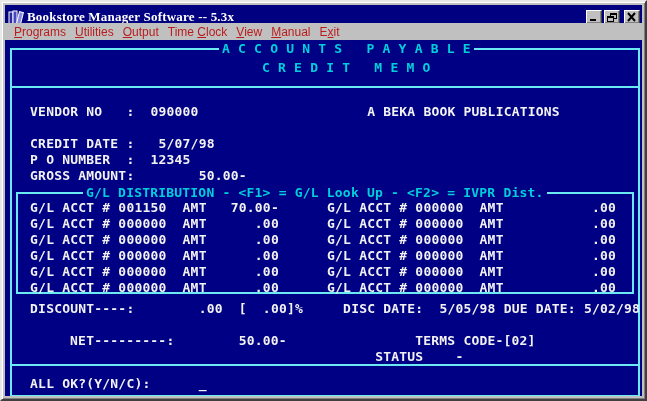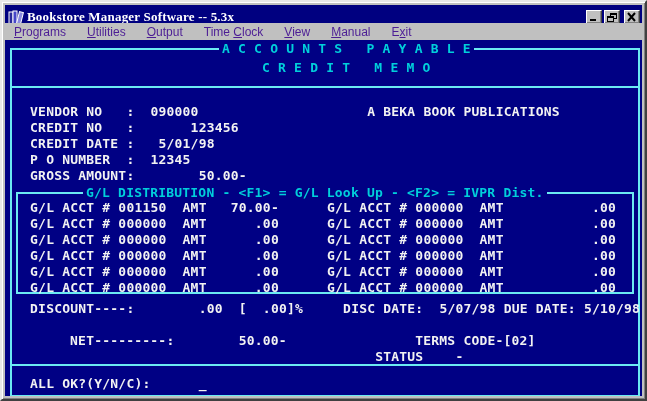--- a/index.html
+++ b/index.html
@@ -28,22 +28,22 @@
     border:1px solid;border-color:#fff #404040 #404040 #fff;
     box-shadow:inset -1px -1px 0 #808080;cursor:pointer;
   }
   .winbtn.close{margin-left:2px;}
   .g-min{position:absolute;left:3px;bottom:2px;width:6px;height:2px;background:#000;}
   .g-res-back{position:absolute;left:5px;top:2px;width:7px;height:6px;border:1px solid #000;border-top-width:2px;}
   .g-res-front{position:absolute;left:2px;top:5px;width:7px;height:6px;border:1px solid #000;border-top-width:2px;background:var(--gray);}
   .g-x{position:absolute;left:2px;top:1px;}
   .menubar{
     position:absolute;left:3px;top:21px;right:3px;height:17px;background:var(--gray);
-    display:flex;align-items:center;gap:21px;padding-left:9px;
-    font-size:12px;color:#4c1d95;
+    display:flex;align-items:center;gap:9px;padding-left:9px;
+    font-size:12px;color:#b91c1c;
   }
   .menu-item{white-space:nowrap;cursor:pointer;}
   .menu-item u{text-decoration:underline;}
   .dos{
     position:absolute;left:3px;top:38px;right:3px;bottom:3px;
     background:var(--navy);overflow:hidden;cursor:text;
   }
   .cbox{position:absolute;border:2px solid var(--cyanline);}
   .main-box{left:5px;top:8px;width:630px;height:349px;}
   .gl-box{left:11px;top:152px;width:618px;height:102px;}
@@ -101,30 +101,29 @@
 
   <div class="dos" id="dos">
     <div class="cbox main-box"></div>
     <div class="hline div1"></div>
     <div class="cbox gl-box"></div>
     <div class="hline div2"></div>
 
   <div class="line cyan legend" style="top: 1px; left: 214px;">A C C O U N T S   P A Y A B L E</div>
       <div class="line cyan" style="top: 20px; left: 257px;">C R E D I T   M E M O</div>
       <div class="line" style="top: 64px; left: 1px;">   VENDOR NO   :  090000                     A BEKA BOOK PUBLICATIONS</div>
-      <div class="line" style="top: 80px; left: 1px;">   CREDIT NO   :       123456</div>
-      <div class="line" style="top: 96px; left: 1px;">   CREDIT DATE :   5/01/98</div>
+      <div class="line" style="top: 96px; left: 1px;">   CREDIT DATE :   5/07/98</div>
       <div class="line" style="top: 112px; left: 1px;">   P O NUMBER  :  12345</div>
       <div class="line" style="top: 128px; left: 1px;">   GROSS AMOUNT:        50.00-</div>
       <div class="line cyan legend" style="top: 145px; left: 78px;">G/L DISTRIBUTION - &lt;F1&gt; = G/L Look Up - &lt;F2&gt; = IVPR Dist.</div>
       <div class="line" style="top: 160px; left: 1px;">   G/L ACCT # 001150  AMT   70.00-      G/L ACCT # 000000  AMT           .00</div>
       <div class="line" style="top: 176px; left: 1px;">   G/L ACCT # 000000  AMT      .00      G/L ACCT # 000000  AMT           .00</div>
       <div class="line" style="top: 192px; left: 1px;">   G/L ACCT # 000000  AMT      .00      G/L ACCT # 000000  AMT           .00</div>
       <div class="line" style="top: 208px; left: 1px;">   G/L ACCT # 000000  AMT      .00      G/L ACCT # 000000  AMT           .00</div>
       <div class="line" style="top: 224px; left: 1px;">   G/L ACCT # 000000  AMT      .00      G/L ACCT # 000000  AMT           .00</div>
       <div class="line" style="top: 240px; left: 1px;">   G/L ACCT # 000000  AMT      .00      G/L ACCT # 000000  AMT           .00</div>
-      <div class="line" style="top: 261px; left: 1px;">   DISCOUNT----:        .00  [  .00]%     DISC DATE:  5/07/98 DUE DATE: 5/10/98</div>
+      <div class="line" style="top: 261px; left: 1px;">   DISCOUNT----:        .00  [  .00]%     DISC DATE:  5/05/98 DUE DATE: 5/02/98</div>
       <div class="line" style="top: 293px; left: 1px; margin-left: 40px;">   NET---------:        50.00-                TERMS CODE-[02]</div>
       <div class="line" style="top: 309px; left: 1px;">                                              STATUS    -</div>
       <div class="line" style="top: 336px; left: 1px;">   ALL OK?(Y/N/C):      _</div>
     </div>
 
 </div>
 
 </body></html>

